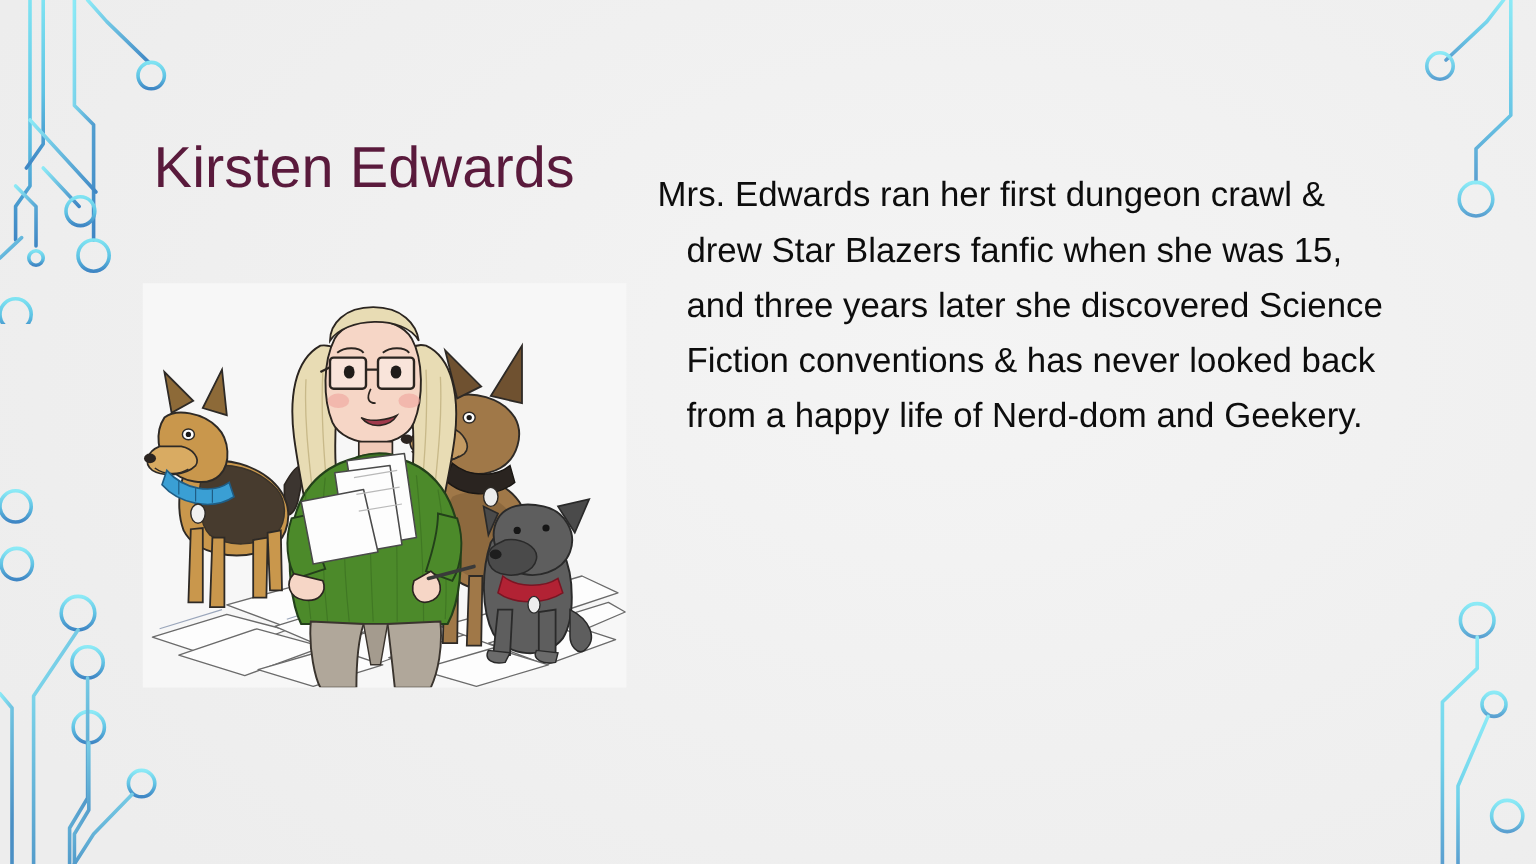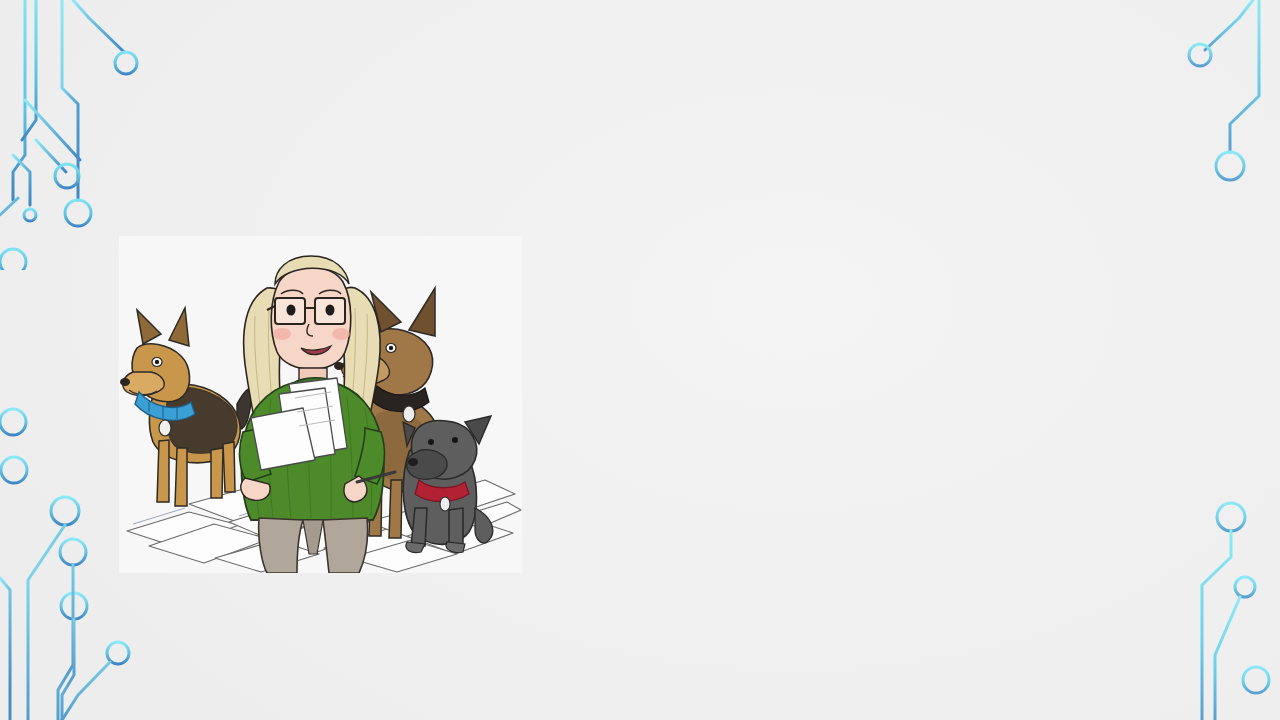--- a/index.html
+++ b/index.html
@@ -185,20 +185,21 @@
         <circle cx="96" cy="205" r="13"></circle>
       </g>
       <g stroke="url(#gBR)" stroke-width="3" fill="none" stroke-linecap="round" stroke-linejoin="round">
         <path d="M71 56 V82 L42 110 V245"></path>
         <path d="M80 122 L55 180 V245"></path>
         <path d="M96 218 V245"></path>
       </g>
     </svg>
   </div>
 
+  <div class="title">Kirsten Edwards</div>
 
   <div class="illustration">
     <svg width="403" height="337" viewBox="0 0 403 337" fill="none">
       <rect x="0" y="0" width="403" height="337" fill="#f7f7f7"></rect>
 
       <g stroke="#6b6b6b" stroke-width="1.1" fill="#fdfdfd" stroke-linejoin="round">
         <path d="M8 295 L70 276 L120 289 L60 312 Z"></path>
         <path d="M30 310 L95 288 L150 303 L85 327 Z"></path>
         <path d="M70 268 L128 252 L175 268 L118 286 Z"></path>
         <path d="M110 286 L168 268 L205 283 L150 303 Z"></path>
@@ -407,15 +408,16 @@
         <path d="M238 246 L276 236" stroke="#3a3a3a" stroke-width="3" stroke-linecap="round"></path>
 
         <path d="M140 282 C138 306 144 330 148 337 L178 337 C178 316 180 296 184 284 Z" fill="#b0a79a" stroke="#3a342e" stroke-width="1.6"></path>
         <path d="M204 284 C206 300 208 318 210 337 L240 337 C246 324 250 304 248 282 Z" fill="#b0a79a" stroke="#3a342e" stroke-width="1.6"></path>
         <path d="M184 284 L204 284 L198 318 L190 318 Z" fill="#a49b8e" stroke="#3a342e" stroke-width="1.2"></path>
       </g>
     </svg>
   </div>
 
   <div class="body-text">
+    <p>Mrs. Edwards ran her first dungeon crawl &amp; drew Star Blazers fanfic when she was 15, and three years later she discovered Science Fiction conventions &amp; has never looked back from a happy life of Nerd-dom and Geekery.</p>
   </div>
 
 </div>
 
 </body></html>

